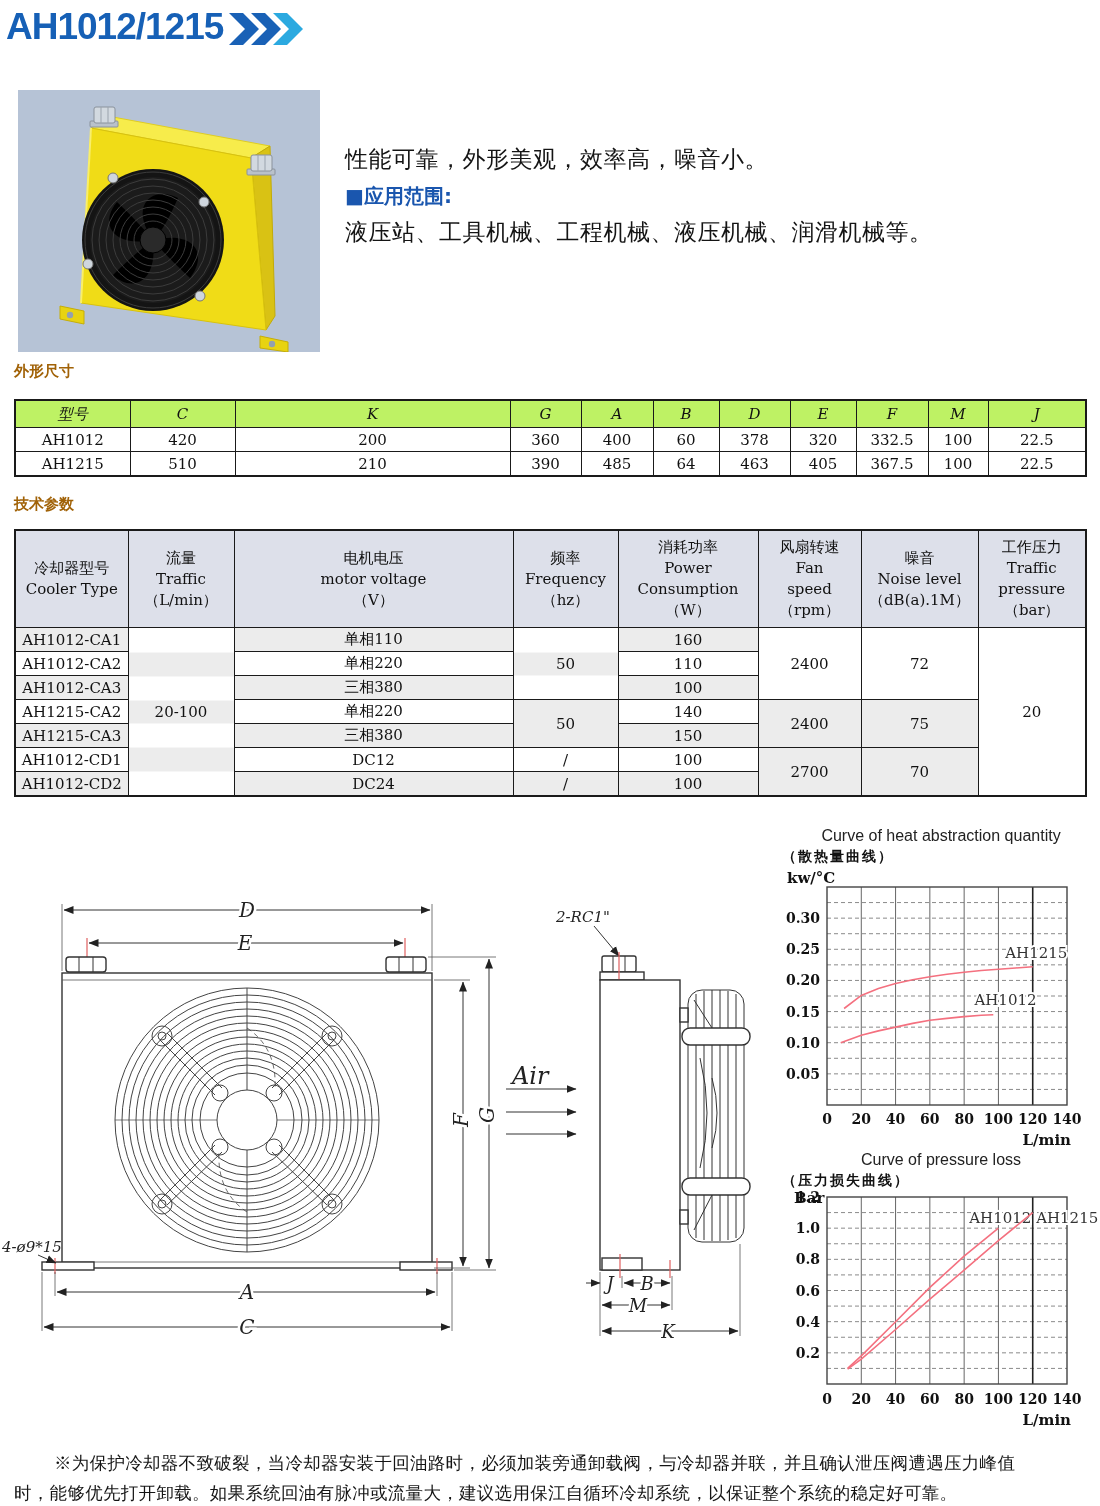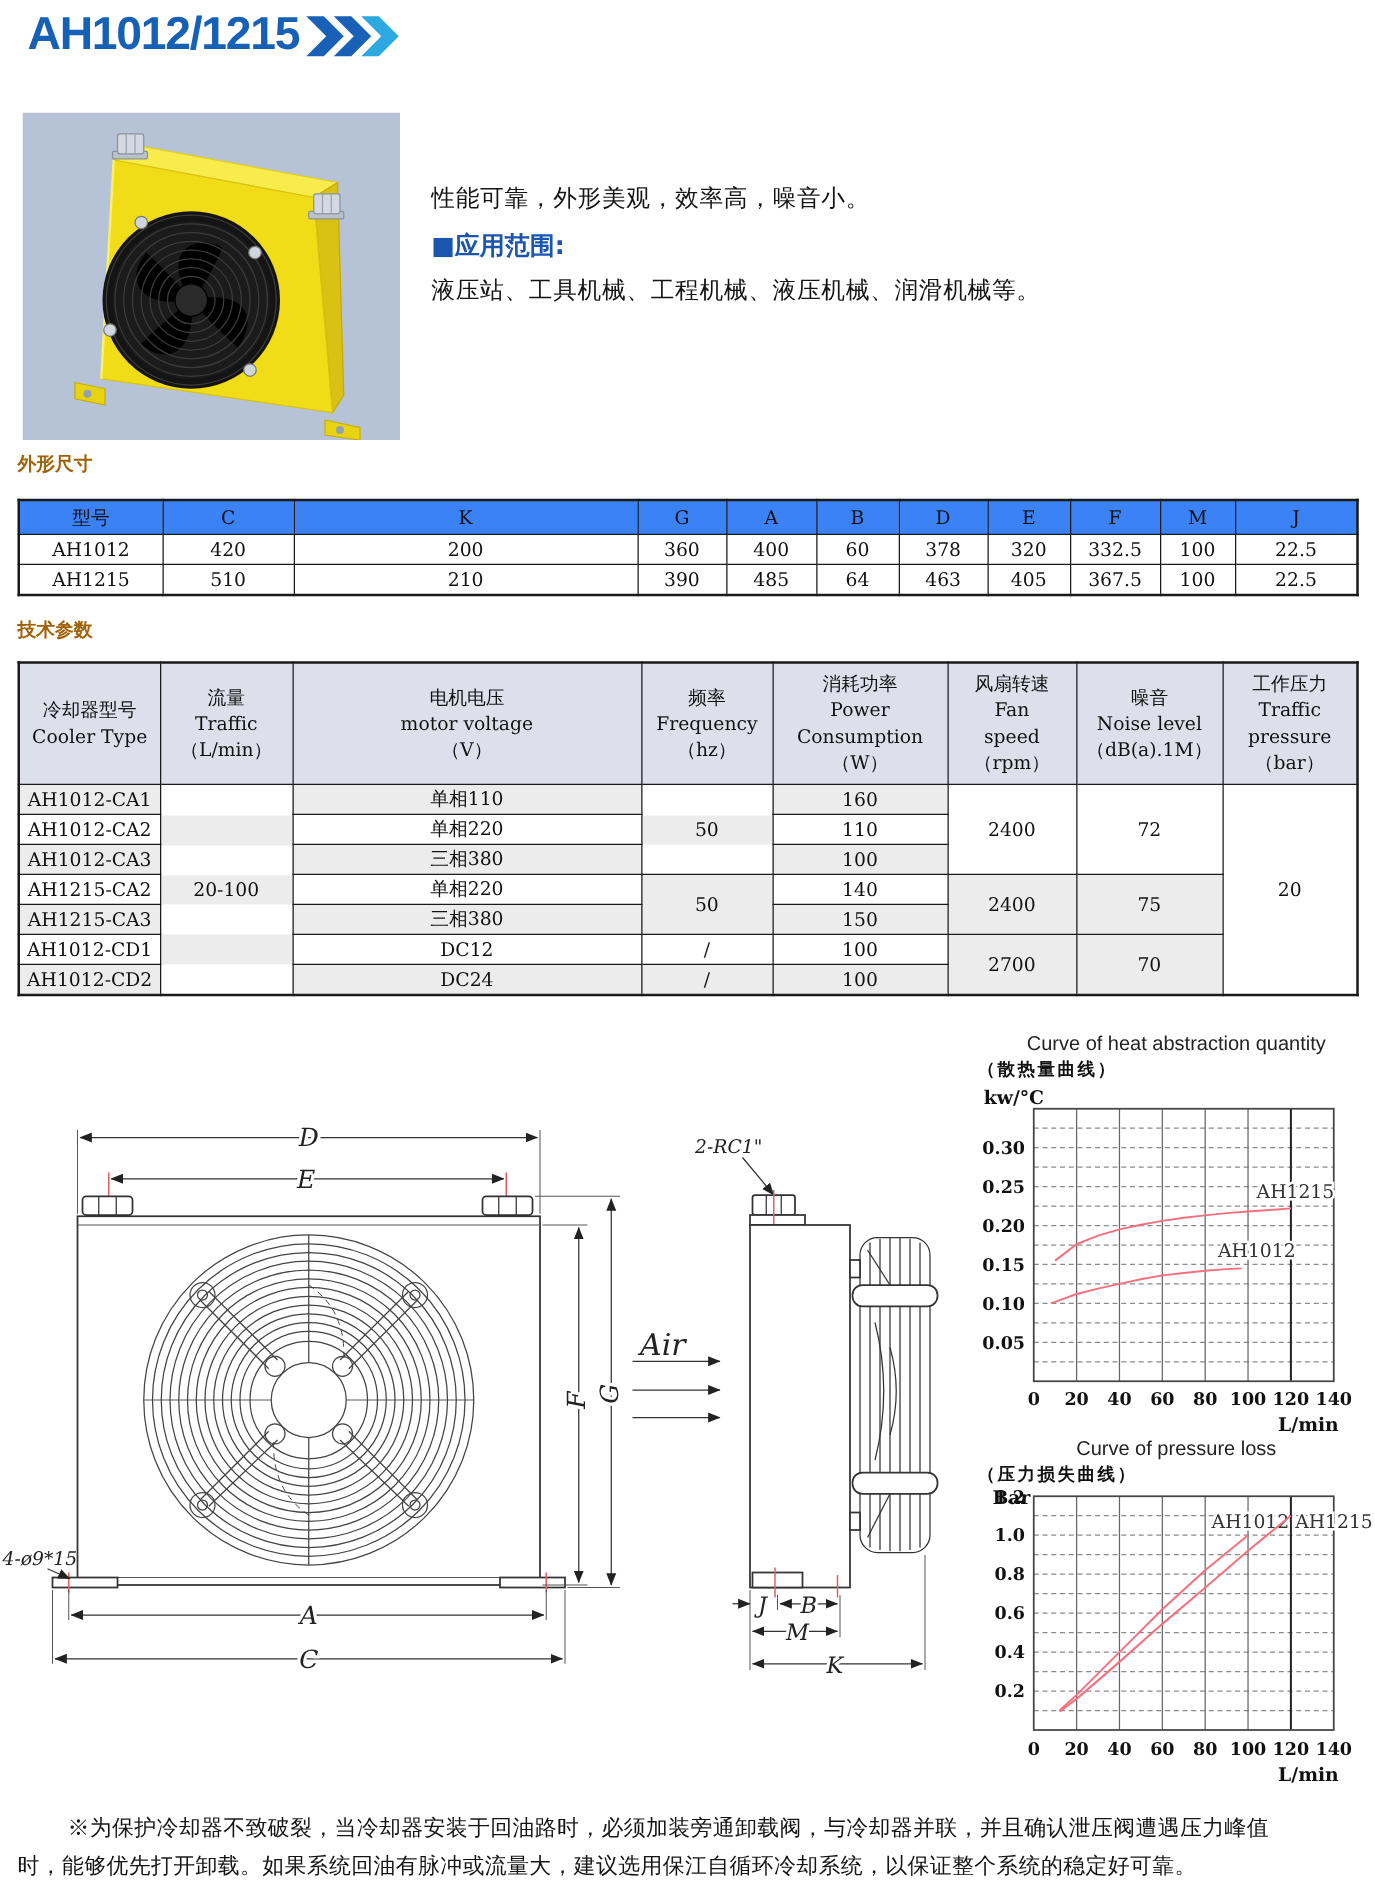--- a/index.html
+++ b/index.html
@@ -1,42 +1,42 @@
 <!DOCTYPE html>
 <html><head>
 <meta charset="utf-8">
 <style>
   html,body{margin:0;padding:0;}
   body{width:1100px;height:1506px;position:relative;background:#fff;
        font-family:"DejaVu Sans",sans-serif;color:#111;overflow:hidden;}
   .abs{position:absolute;}
 
   
-  #page-title{left:22px;top:6px;font-family:"Liberation Sans",sans-serif;
+  #page-title{left:6px;top:6px;font-family:"Liberation Sans",sans-serif;
     font-weight:bold;font-size:37px;color:#1660b6;letter-spacing:-1px;display:flex;align-items:center;gap:6px;}
   #page-title svg{margin-top:4px;}
 
   
   #product-image{left:18px;top:90px;width:302px;height:262px;}
 
   
   #features{left:345px;top:146px;width:720px;}
   .feat-h{font-family:"DejaVu Sans",sans-serif;font-weight:bold;font-size:20px;color:#1a56ae;line-height:26px;margin-bottom:10px;}
-  .feat-p{font-family:"DejaVu Serif",serif;font-size:19px;color:#141414;line-height:26px;margin-bottom:11px;letter-spacing:0.5px;}
+  .feat-p{font-family:"DejaVu Serif",serif;font-size:23px;color:#141414;line-height:26px;margin-bottom:11px;letter-spacing:0.5px;}
 
   
   .sec-label{font-family:"DejaVu Sans",sans-serif;font-weight:bold;font-size:15px;color:#a16207;}
   #dim-label{left:14px;top:362px;}
   #spec-label{left:14px;top:495px;}
 
   
   table{border-collapse:collapse;table-layout:fixed;font-family:"DejaVu Serif",serif;}
   td,th{border:1px solid #1a1a1a;text-align:center;vertical-align:middle;padding:0;font-weight:normal;}
   #dim-table{left:14px;top:399px;width:1071px;font-size:15px;}
-  #dim-table th{height:26px;background:#3b82f6;}
+  #dim-table th{height:26px;background:#bef264;font-style:italic;}
   #dim-table td{height:23px;background:#fff;}
   #dim-table,  #specs-table{border:2px solid #1a1a1a;}
 
   #specs-table{left:14px;top:529px;width:1071px;font-size:15px;}
   #specs-table th{height:96px;background:#dde0ea;line-height:21px;}
   #specs-table td{height:23px;}
   #specs-table tr:nth-child(even) td{background:#ececec;}
   #specs-table td.bg-white{background:#fff !important;}
   #specs-table td.bg-gray{background:#ececec !important;}
   #specs-table td.bg-stripe3{background:linear-gradient(to bottom,#fff 0 33.3%,#ececec 33.3% 66.6%,#fff 66.6% 100%) !important;}

